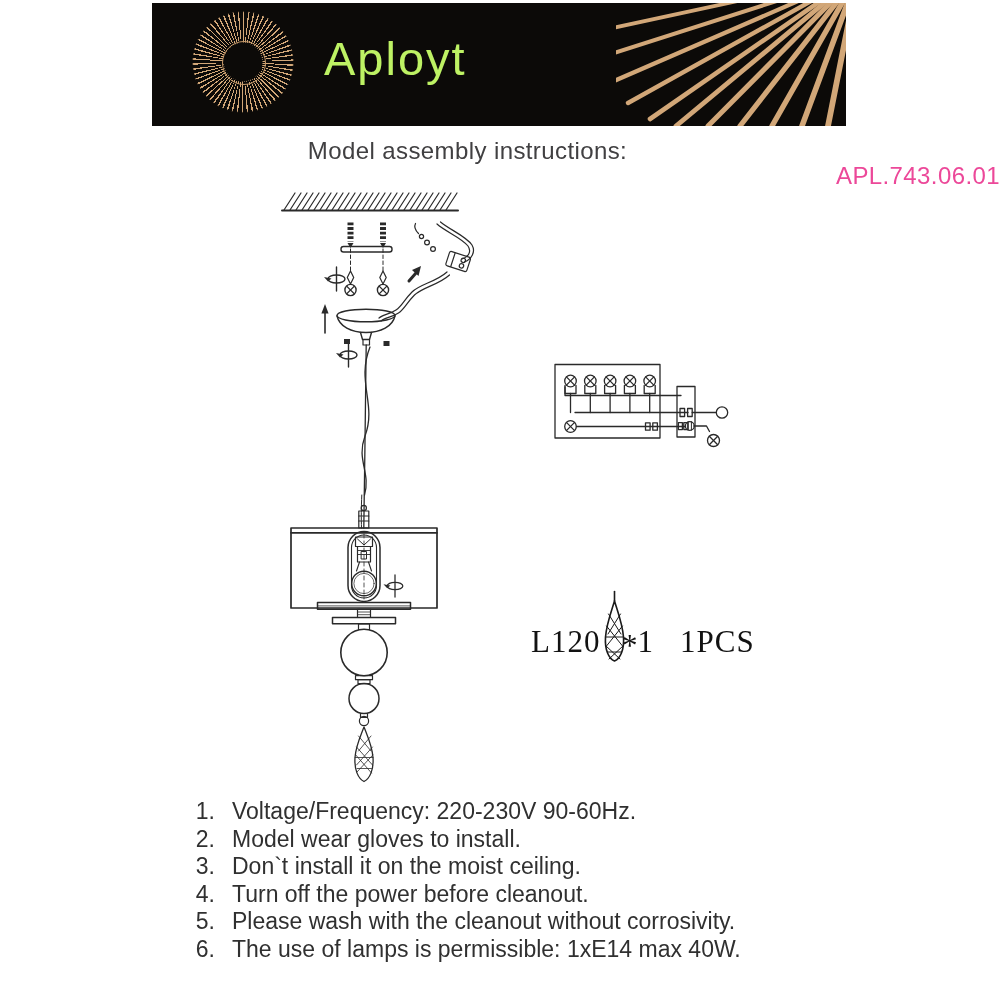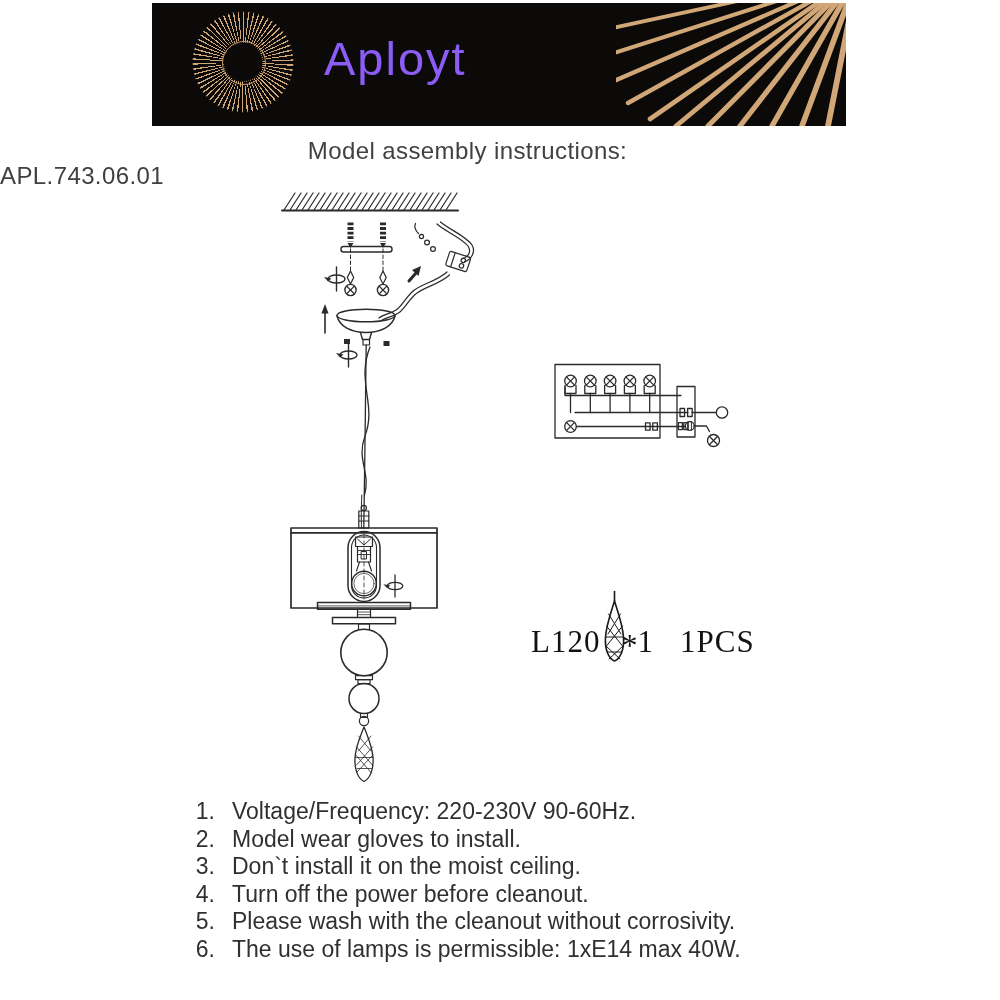--- a/index.html
+++ b/index.html
@@ -6,26 +6,26 @@
   body{width:1000px;height:1000px;background:#ffffff;font-family:"Liberation Sans",sans-serif;}
   .page{position:relative;width:1000px;height:1000px;background:#ffffff;overflow:hidden;}
 
   
   .banner{position:absolute;left:152px;top:3px;width:694px;height:123px;background:#0c0a08;overflow:hidden;}
   .sunburst{position:absolute;left:39px;top:7px;width:104px;height:104px;border-radius:50%;
     background:repeating-conic-gradient(from 0deg,#d2a778 0deg 1.7deg,transparent 1.7deg 5.8deg);
     -webkit-mask:radial-gradient(closest-side,transparent 0 36%,#000 39% 95%,transparent 98%);
             mask:radial-gradient(closest-side,transparent 0 36%,#000 39% 95%,transparent 98%);}
   .sunburst-ring{position:absolute;left:70px;top:38px;width:42px;height:42px;border:1.5px solid #c79a6a;border-radius:50%;}
-  .brand{position:absolute;left:172px;top:28px;font-size:47px;font-weight:300;color:#8b5cf6;letter-spacing:2px;}
+  .brand{position:absolute;left:172px;top:28px;font-size:47px;font-weight:300;color:#bef264;letter-spacing:2px;}
   .corner-rays{position:absolute;right:0;top:0;}
 
   
   .title1{position:absolute;left:0;top:137px;width:935px;text-align:center;font-size:24px;font-weight:500;color:#414042;letter-spacing:.4px;}
-  .title2{position:absolute;left:0;top:162px;width:1000px;text-align:left;font-size:24px;font-weight:500;color:#404040;letter-spacing:.4px;}
+  .title2{position:absolute;left:0;top:162px;width:1000px;text-align:right;font-size:24px;font-weight:500;color:#ec4899;letter-spacing:.4px;}
 
   
   .diagram{position:absolute;left:150px;top:185px;width:700px;height:615px;}
 
   
   .pn{position:absolute;font-family:"Liberation Serif",serif;color:#121212;font-size:31px;font-weight:500;margin-top:7px;}
   .pn-l120{left:531px;top:617px;letter-spacing:1px;}
   .pn-star{left:622px;top:617px;}
   .pn-star .star{position:relative;top:.14em;}
   .pn-pcs{left:680px;top:617px;letter-spacing:1px;}

